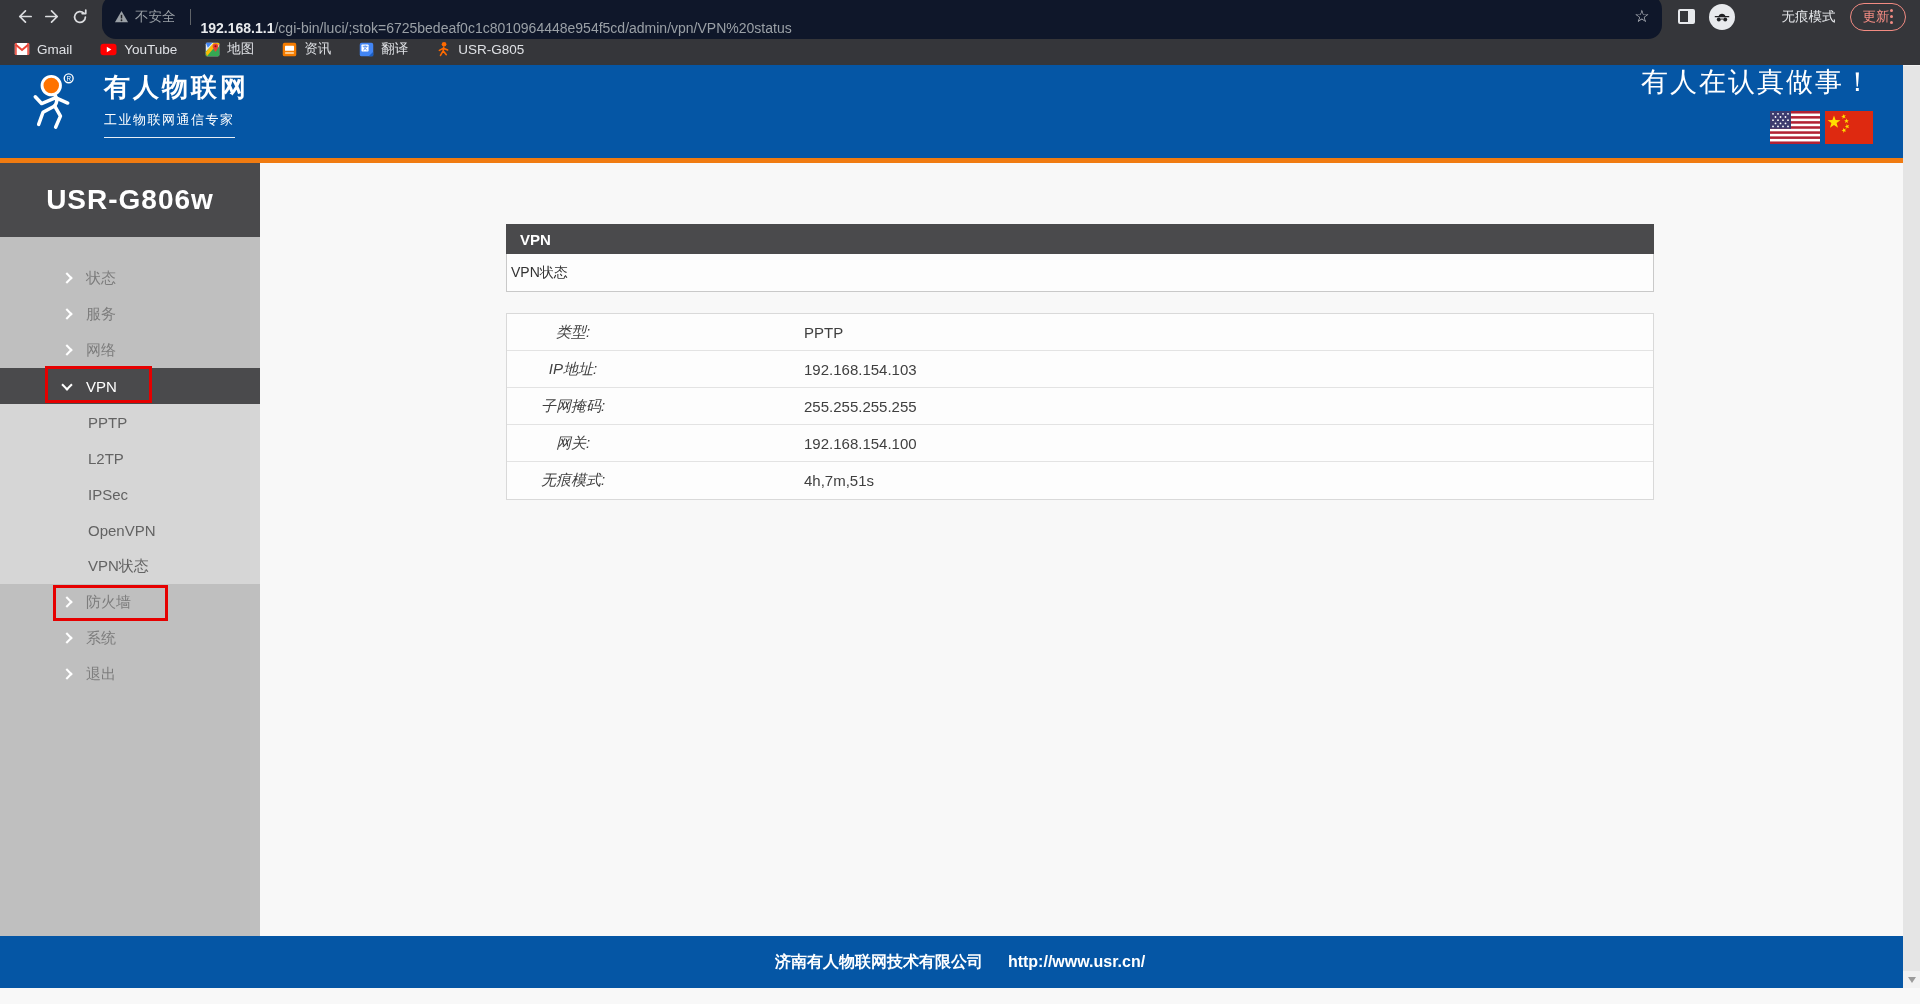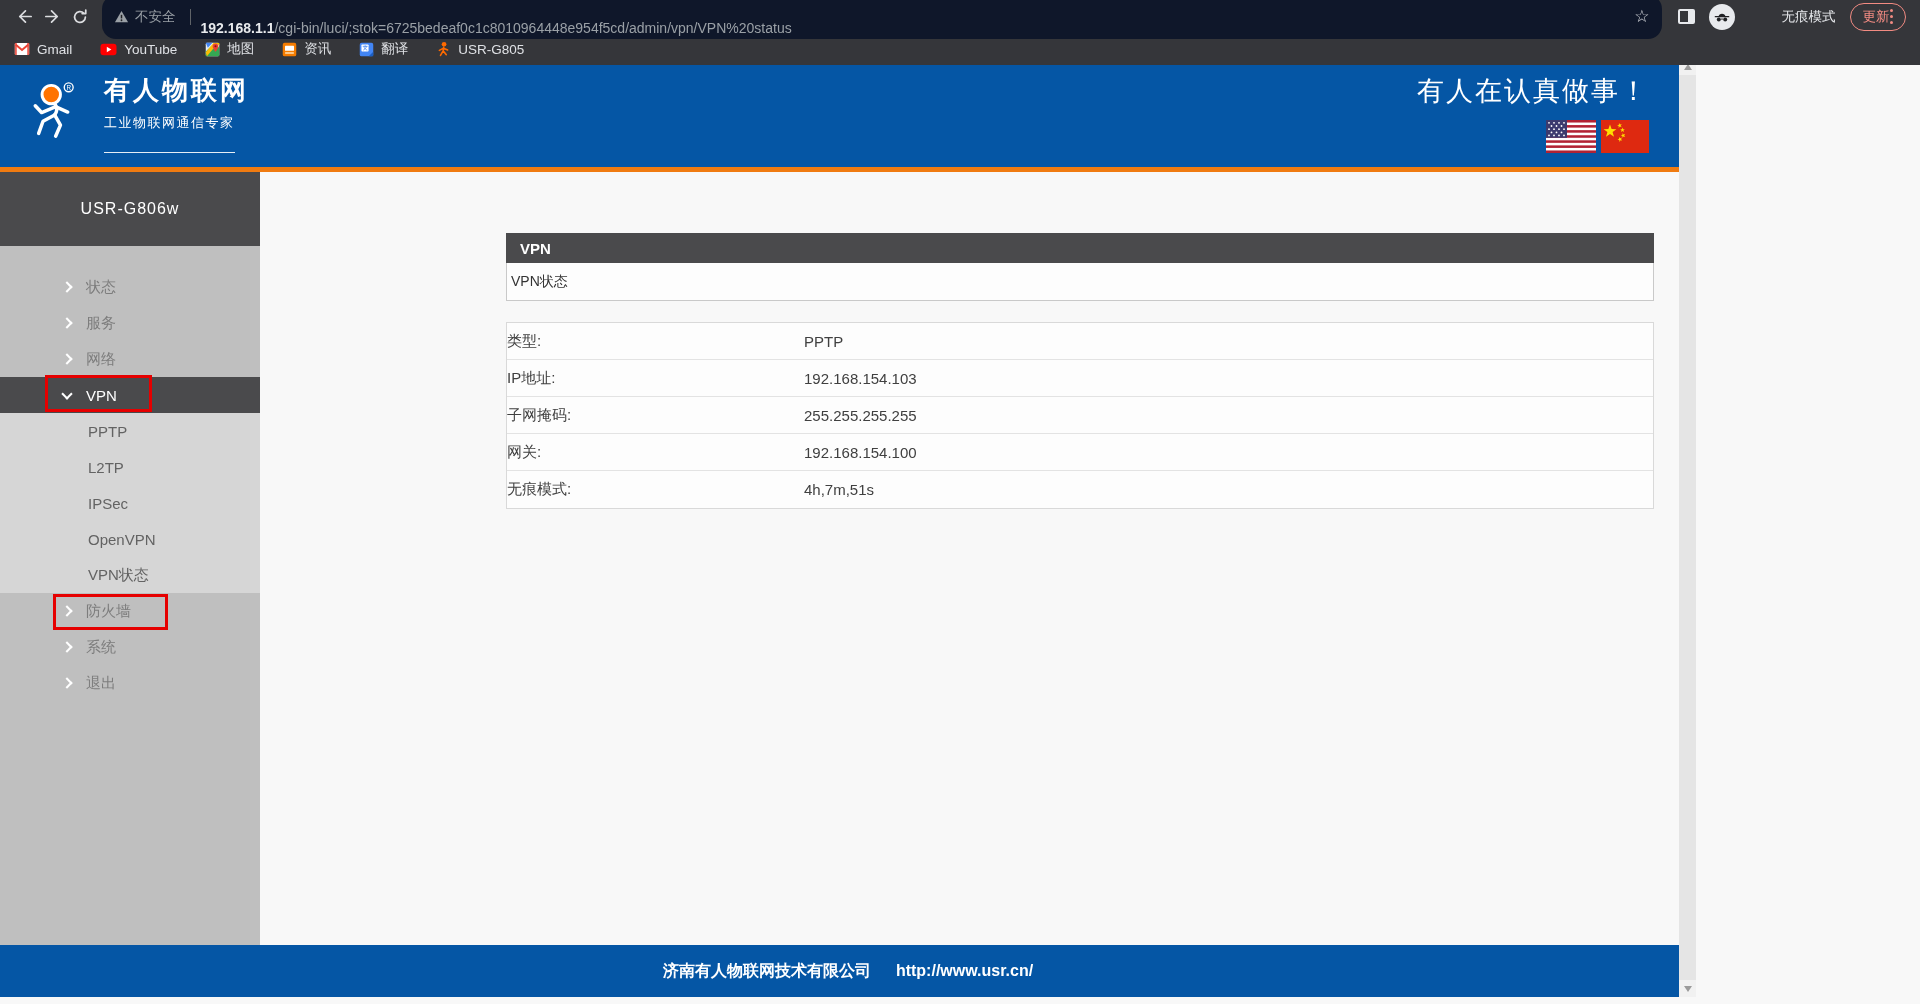--- a/index.html
+++ b/index.html
@@ -24,53 +24,53 @@
   .incog-badge { width:26px; height:26px; border-radius:50%; background:#e8eaed; display:flex; align-items:center; justify-content:center; }
   .incog-label { color:#e8eaed; font-size:13.5px; white-space:nowrap;margin-left:39px; }
   .update-pill { display:flex; align-items:center; border:1.5px solid #f28b82; border-radius:15px; padding:4px 12px; color:#f28b82; font-size:13.5px; }
   .dots { display:flex; flex-direction:column; gap:2.5px; }
   .dots i { width:3.5px; height:3.5px; border-radius:50%; background:#f28b82; }
   
   .bookmarks { display:flex; align-items:center; height:32px; padding-left:14px; gap:28px; }
   .bm { display:flex; align-items:center; gap:7px; color:#dfe1e5; font-size:13.5px; white-space:nowrap; }
 
   
-  .page { position:absolute; top:58px; left:0; width:1696px; height:939px; background:#d946ef; }
+  .page { position:absolute; top:49px; left:0; width:1920px; height:939px; background:#d946ef; }
 
   .site-header { height:109px; background:#0556a5; display:flex; align-items:center; justify-content:space-between; padding:0 47px 0 28px; }
   .brand { display:flex; align-items:center; gap:14px; }
   .brand-text .bname { color:#fff; font-size:26px; font-weight:bold; letter-spacing:3px; }
-  .brand-text .btag { color:#fff; font-size:13px; letter-spacing:1.5px; margin-top:6px; border-bottom:1px solid rgba(255,255,255,.9); padding-bottom:20px; display:inline-block; }
+  .brand-text .btag { color:#fff; font-size:13px; letter-spacing:1.5px; margin-top:6px; border-bottom:1px solid rgba(255,255,255,.9); padding-bottom:8px; display:inline-block; }
   .header-right { text-align:right; }
   .slogan { color:#fff; font-size:27px; letter-spacing:2px; }
   .flags { display:flex; justify-content:flex-end; gap:5px; margin-top:11px; }
 
   .orange-bar { height:5px; background:#f07b11; }
 
   .body-row { display:flex; height:773px; }
   .sidebar { position:relative; width:260px; background:#bfbfbf; flex:0 0 auto; }
-  .side-title { height:74px; background:#4a4a4c; color:#fff; font-size:16px; letter-spacing:1px; display:flex; align-items:center; justify-content:center; }
+  .side-title { height:74px; background:#4a4a4c; color:#fff; font-size:28px; letter-spacing:1px; display:flex; align-items:center; justify-content:center;font-weight:bold; }
   .nav { padding-top:23px; }
   .nav-item { position:relative; height:36px; display:flex; align-items:center; font-size:15px; color:#7d7d7d; cursor:pointer; }
   .chev { width:8px; height:8px; border:solid #fff; border-width:2px 2px 0 0; transform:rotate(45deg); margin-left:63px; margin-right:15px; flex:0 0 auto; }
   .chev.down { transform:rotate(135deg); margin-top:-3px; }
   .nav-item.active { background:#4a4a4c; color:#fff; }
   .nav-item.sub { background:#d6d6d6; color:#636363; padding-left:88px; }
   .ann-box { position:absolute; border:3px solid #e60000; pointer-events:none; z-index:5; }
   .ann-vpn { top:203px; left:45px; width:107px; height:37px; }
   .ann-vpnstatus { top:422px; left:53px; width:115px; height:36px; }
 
   .content { flex:1 1 auto; position:relative; background:#f8f8f8; }
   .panel-wrap { margin:61px 0 0 246px; width:1148px; }
   .panel-head { height:30px; background:#4a4a4c; color:#fff; font-size:15px; font-weight:bold; display:flex; align-items:center; padding-left:14px; }
   .panel-sub { height:38px; background:#fdfdfd; border:1px solid #c9c9c9; border-top:none; display:flex; align-items:center; padding-left:4px; font-size:14px; color:#333; }
   .vpn-table { margin-top:21px; border:1px solid #d9d9d9; background:#fdfdfd; }
   .trow { height:37px; display:flex; align-items:center; border-bottom:1px solid #e3e3e3; font-size:15px; color:#404040; }
   .trow:last-child { border-bottom:none; }
-  .tlabel { width:132px; text-align:left; flex:0 0 auto; }
+  .tlabel { width:132px; text-align:center; flex:0 0 auto;font-style:italic; }
   .tvalue { margin-left:165px; }
 
   .site-footer { height:52px; background:#0556a5; display:flex; align-items:center; justify-content:center; gap:25px; color:#fff; font-size:16px; font-weight:bold; }
 
   
   .scrollbar { position:absolute; top:0; right:0; width:17px; height:939px; background:#f1f1f1; z-index:20; }
   .sb-btn { position:absolute; left:0; width:17px; height:17px; display:flex; align-items:center; justify-content:center; }
   .sb-up { top:0; } .sb-down { bottom:0; }
   .tri-up { width:0; height:0; border-left:4.5px solid transparent; border-right:4.5px solid transparent; border-bottom:6px solid #9b9b9b; }
   .tri-down { width:0; height:0; border-left:4.5px solid transparent; border-right:4.5px solid transparent; border-top:6px solid #9b9b9b; }

